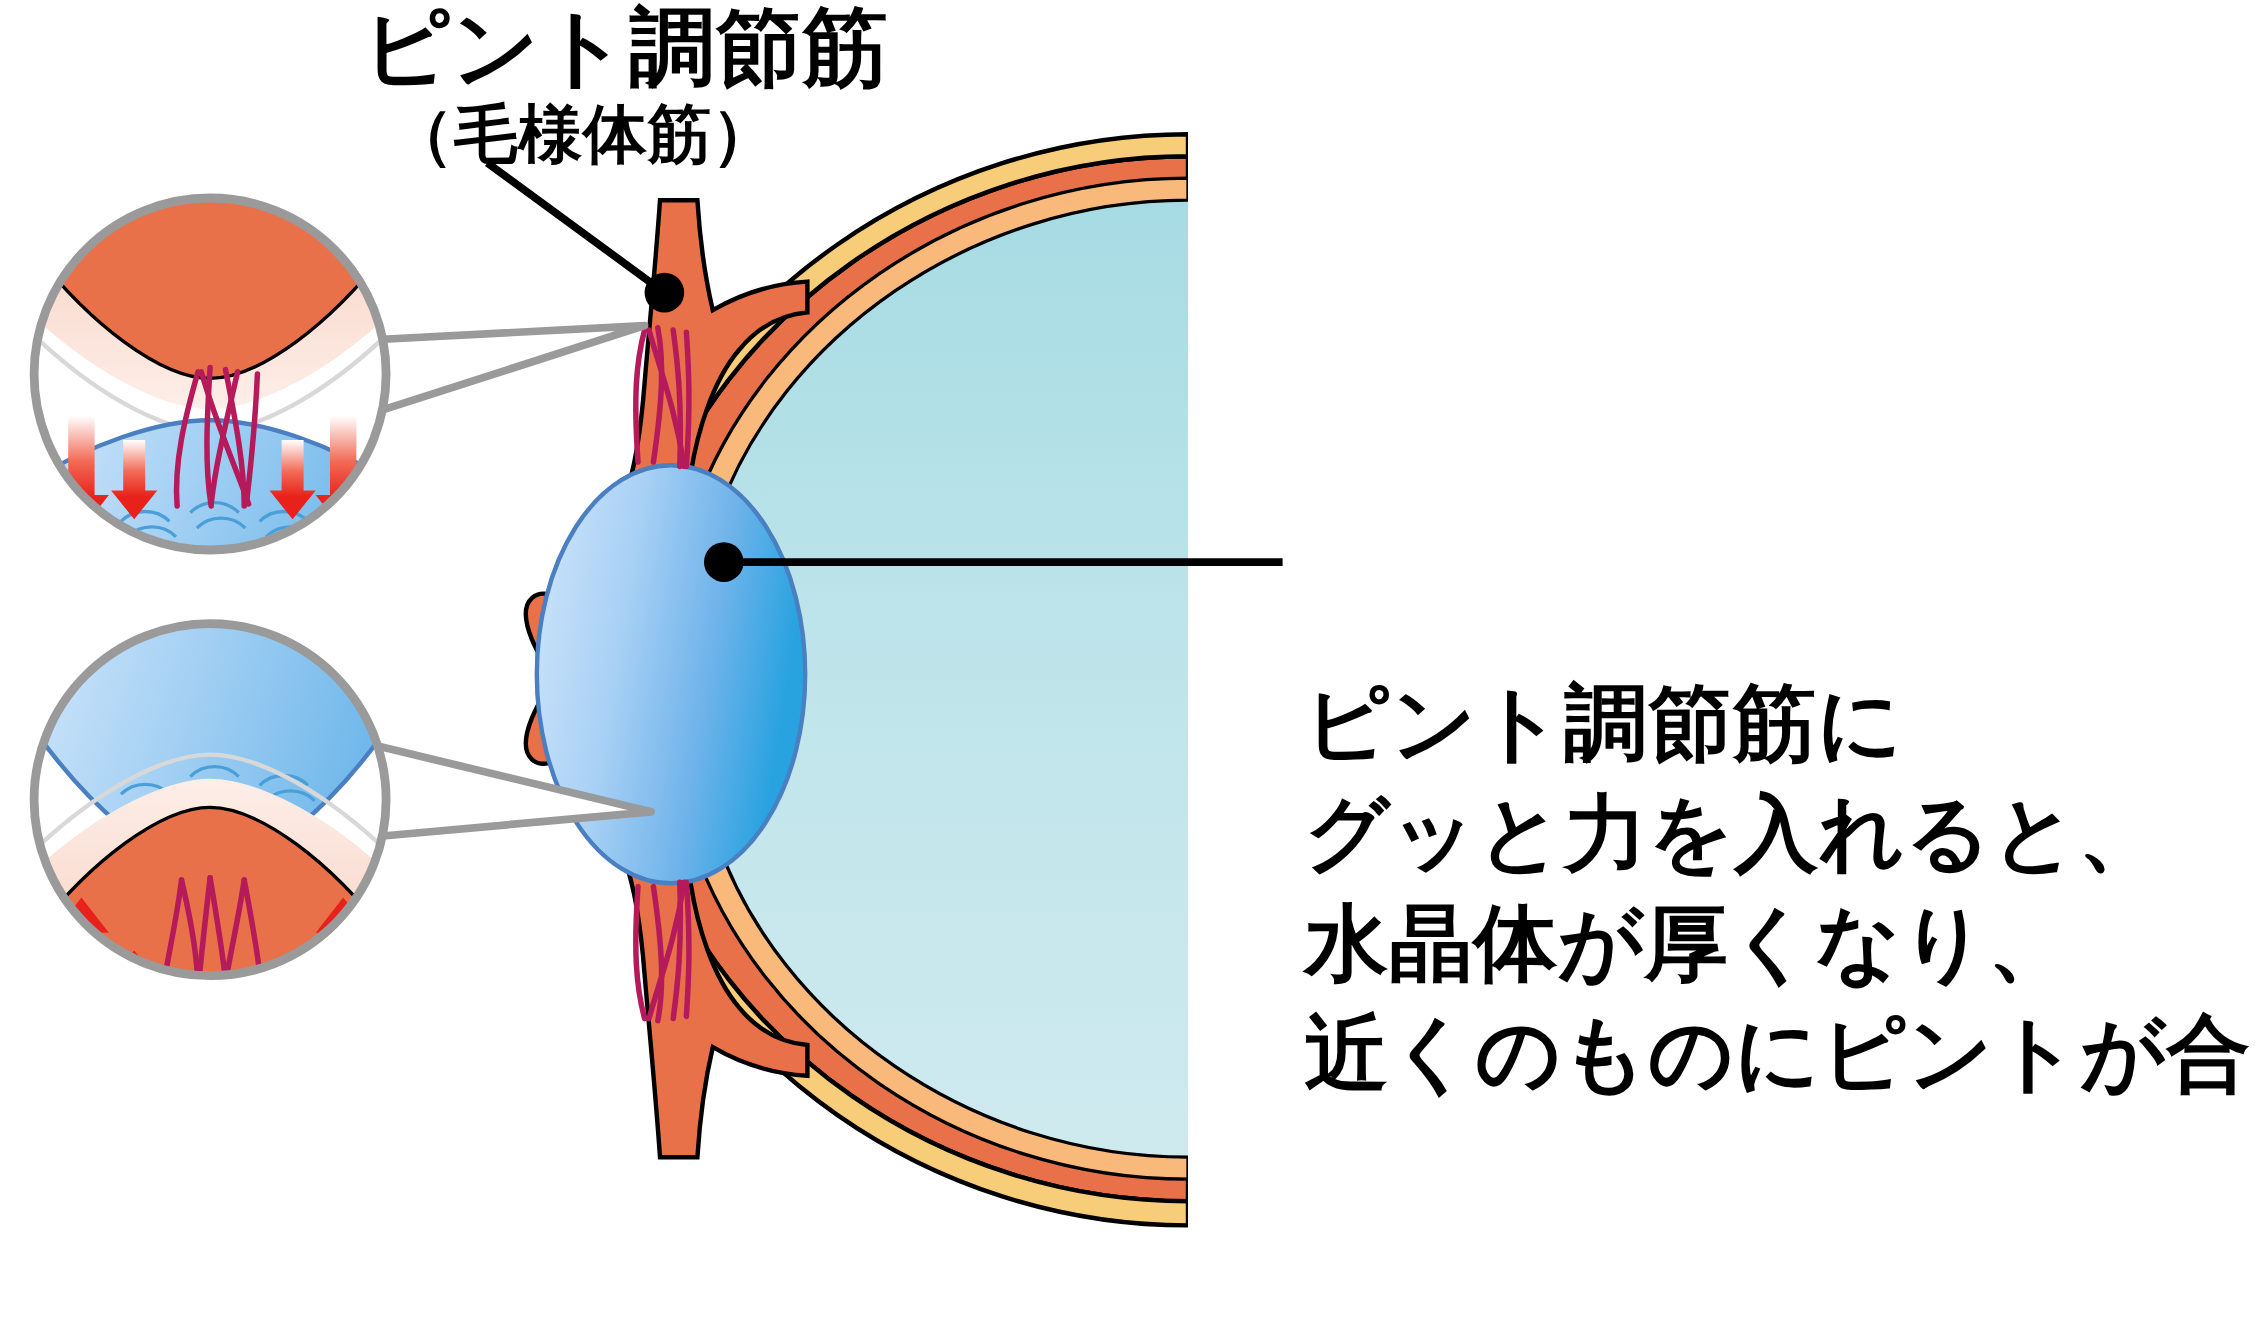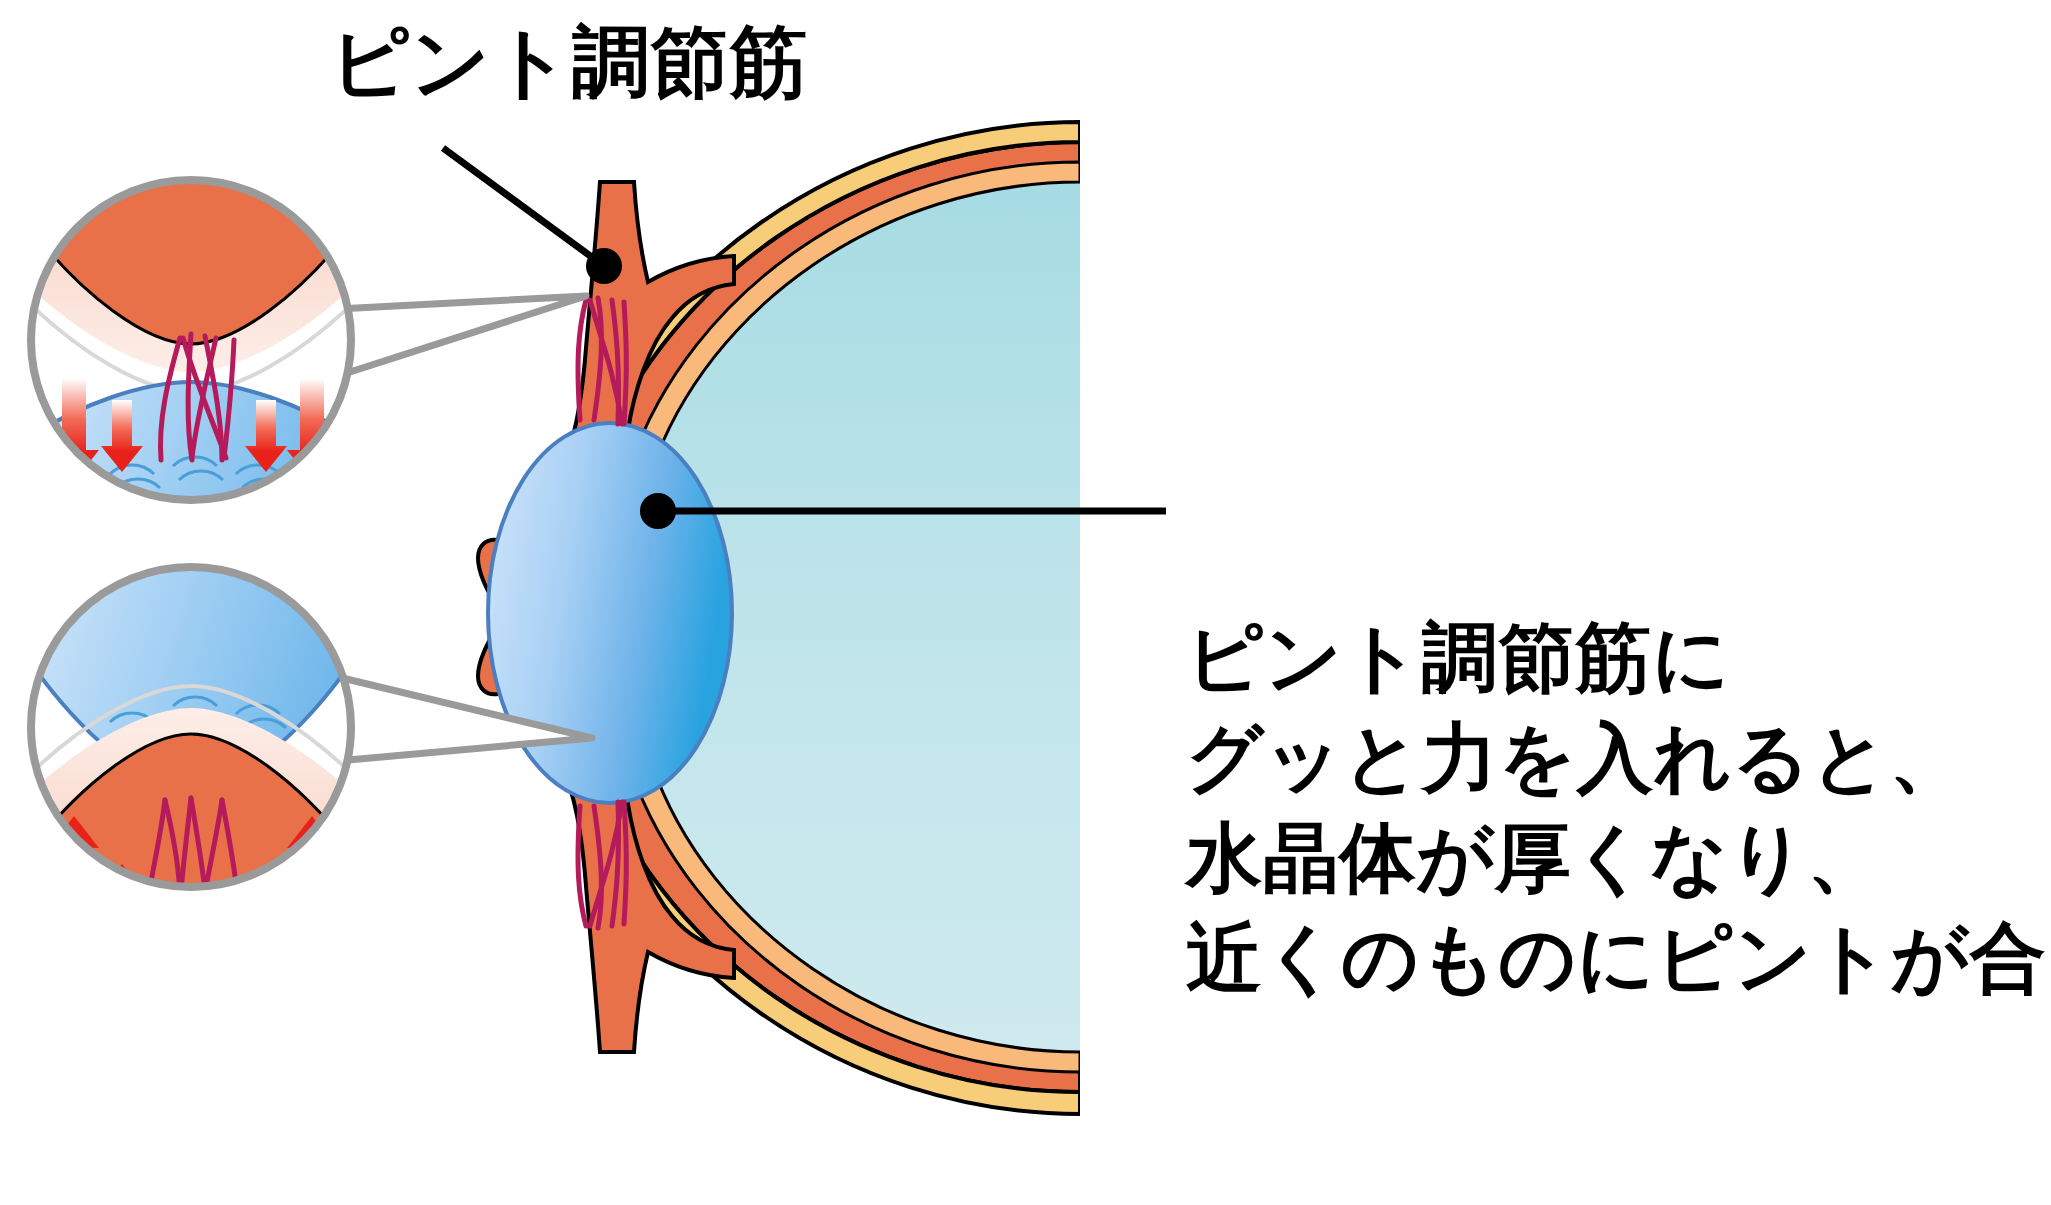--- a/index.html
+++ b/index.html
@@ -27,21 +27,21 @@
   .jp-text {
     font-family: "DejaVu Sans", "Liberation Sans", sans-serif;
     font-weight: bold;
     color: #000000;
     white-space: nowrap;
     letter-spacing: 0.01em;
   }
   #title-block {
     position: absolute;
     left: 330px;
-    top: 20px;
+    top: 2px;
     text-align: center;
     width: 400px;
   }
   #title-main {
     font-size: 78px;
     line-height: 84px;
   }
   #title-sub {
     font-size: 58px;
     line-height: 72px;
@@ -347,20 +347,21 @@
 
     <g>
       <line x1="658" y1="511" x2="1166" y2="511" stroke="#000000" stroke-width="7"></line>
       <circle cx="658" cy="511" r="18" fill="#000000"></circle>
     </g>
 
   </svg>
 
   <div id="title-block">
     <div class="jp-text" id="title-main">ピント調節筋</div>
+    <div class="jp-text" id="title-sub">（毛様体筋）</div>
   </div>
 
   <div id="caption-block">
     <div class="jp-text caption-line">ピント調節筋に</div>
     <div class="jp-text caption-line">グッと力を入れると、</div>
     <div class="jp-text caption-line">水晶体が厚くなり、</div>
     <div class="jp-text caption-line">近くのものにピントが合う。</div>
   </div>
 
 </div>

